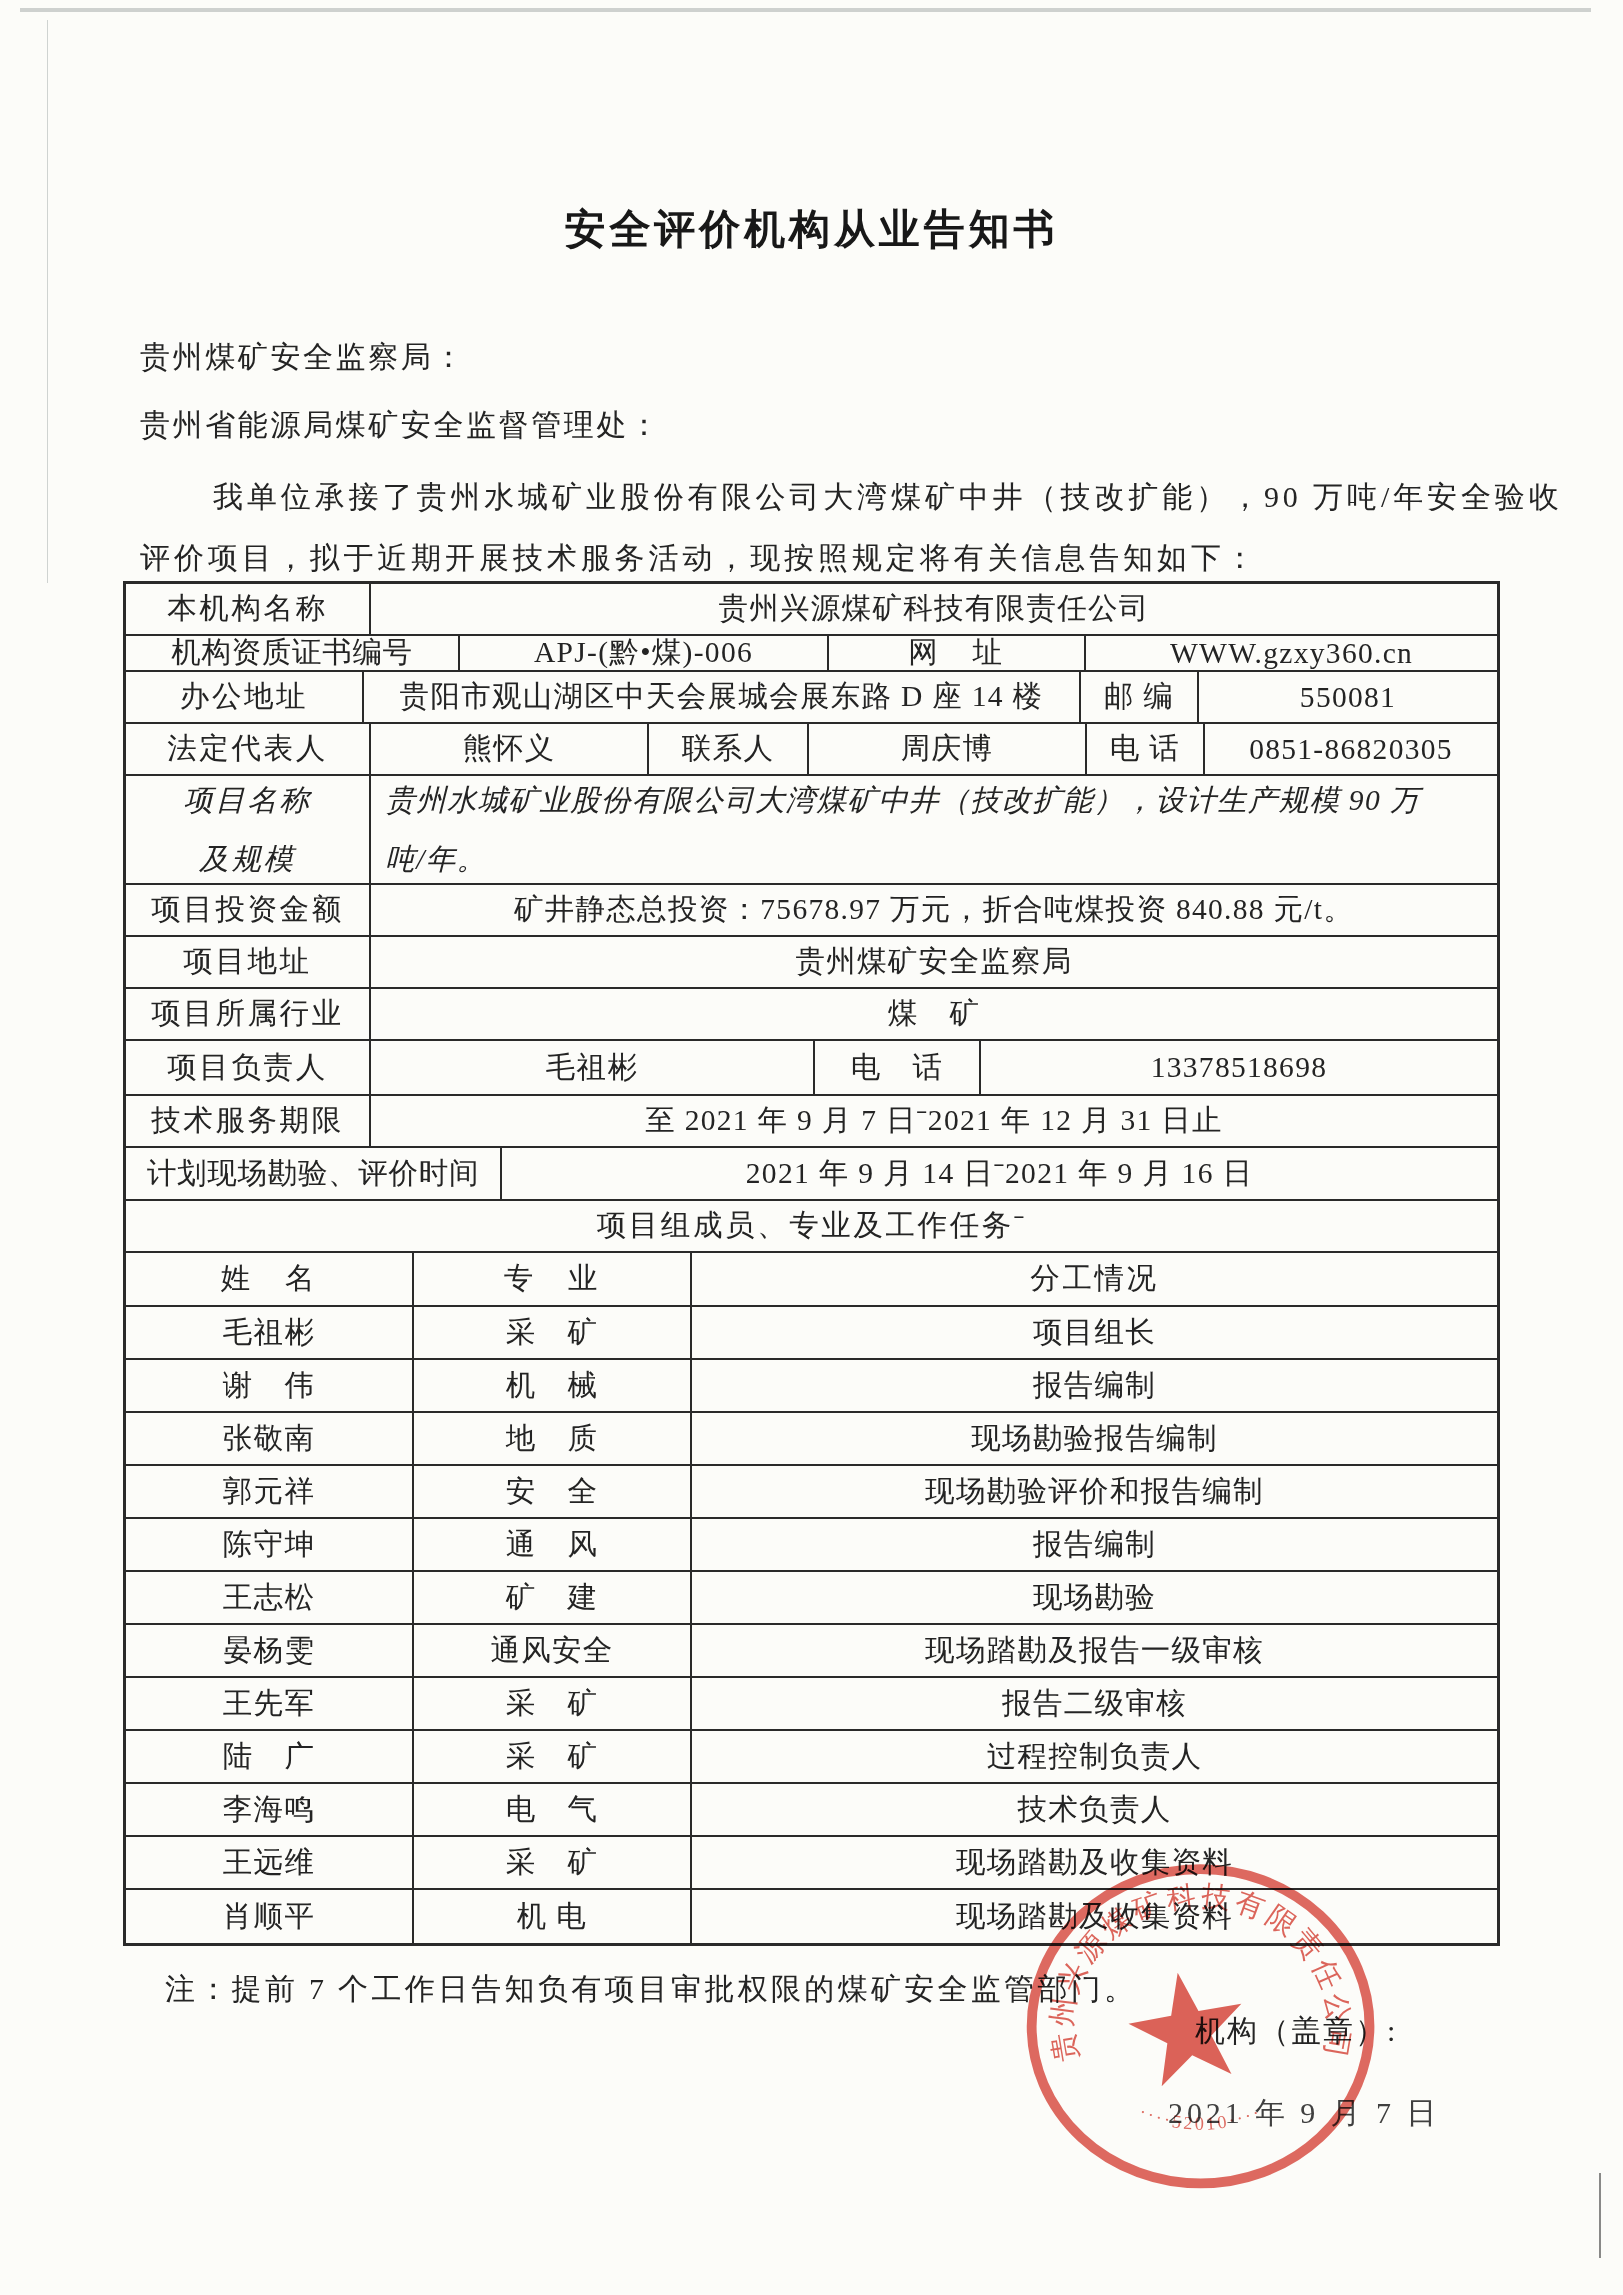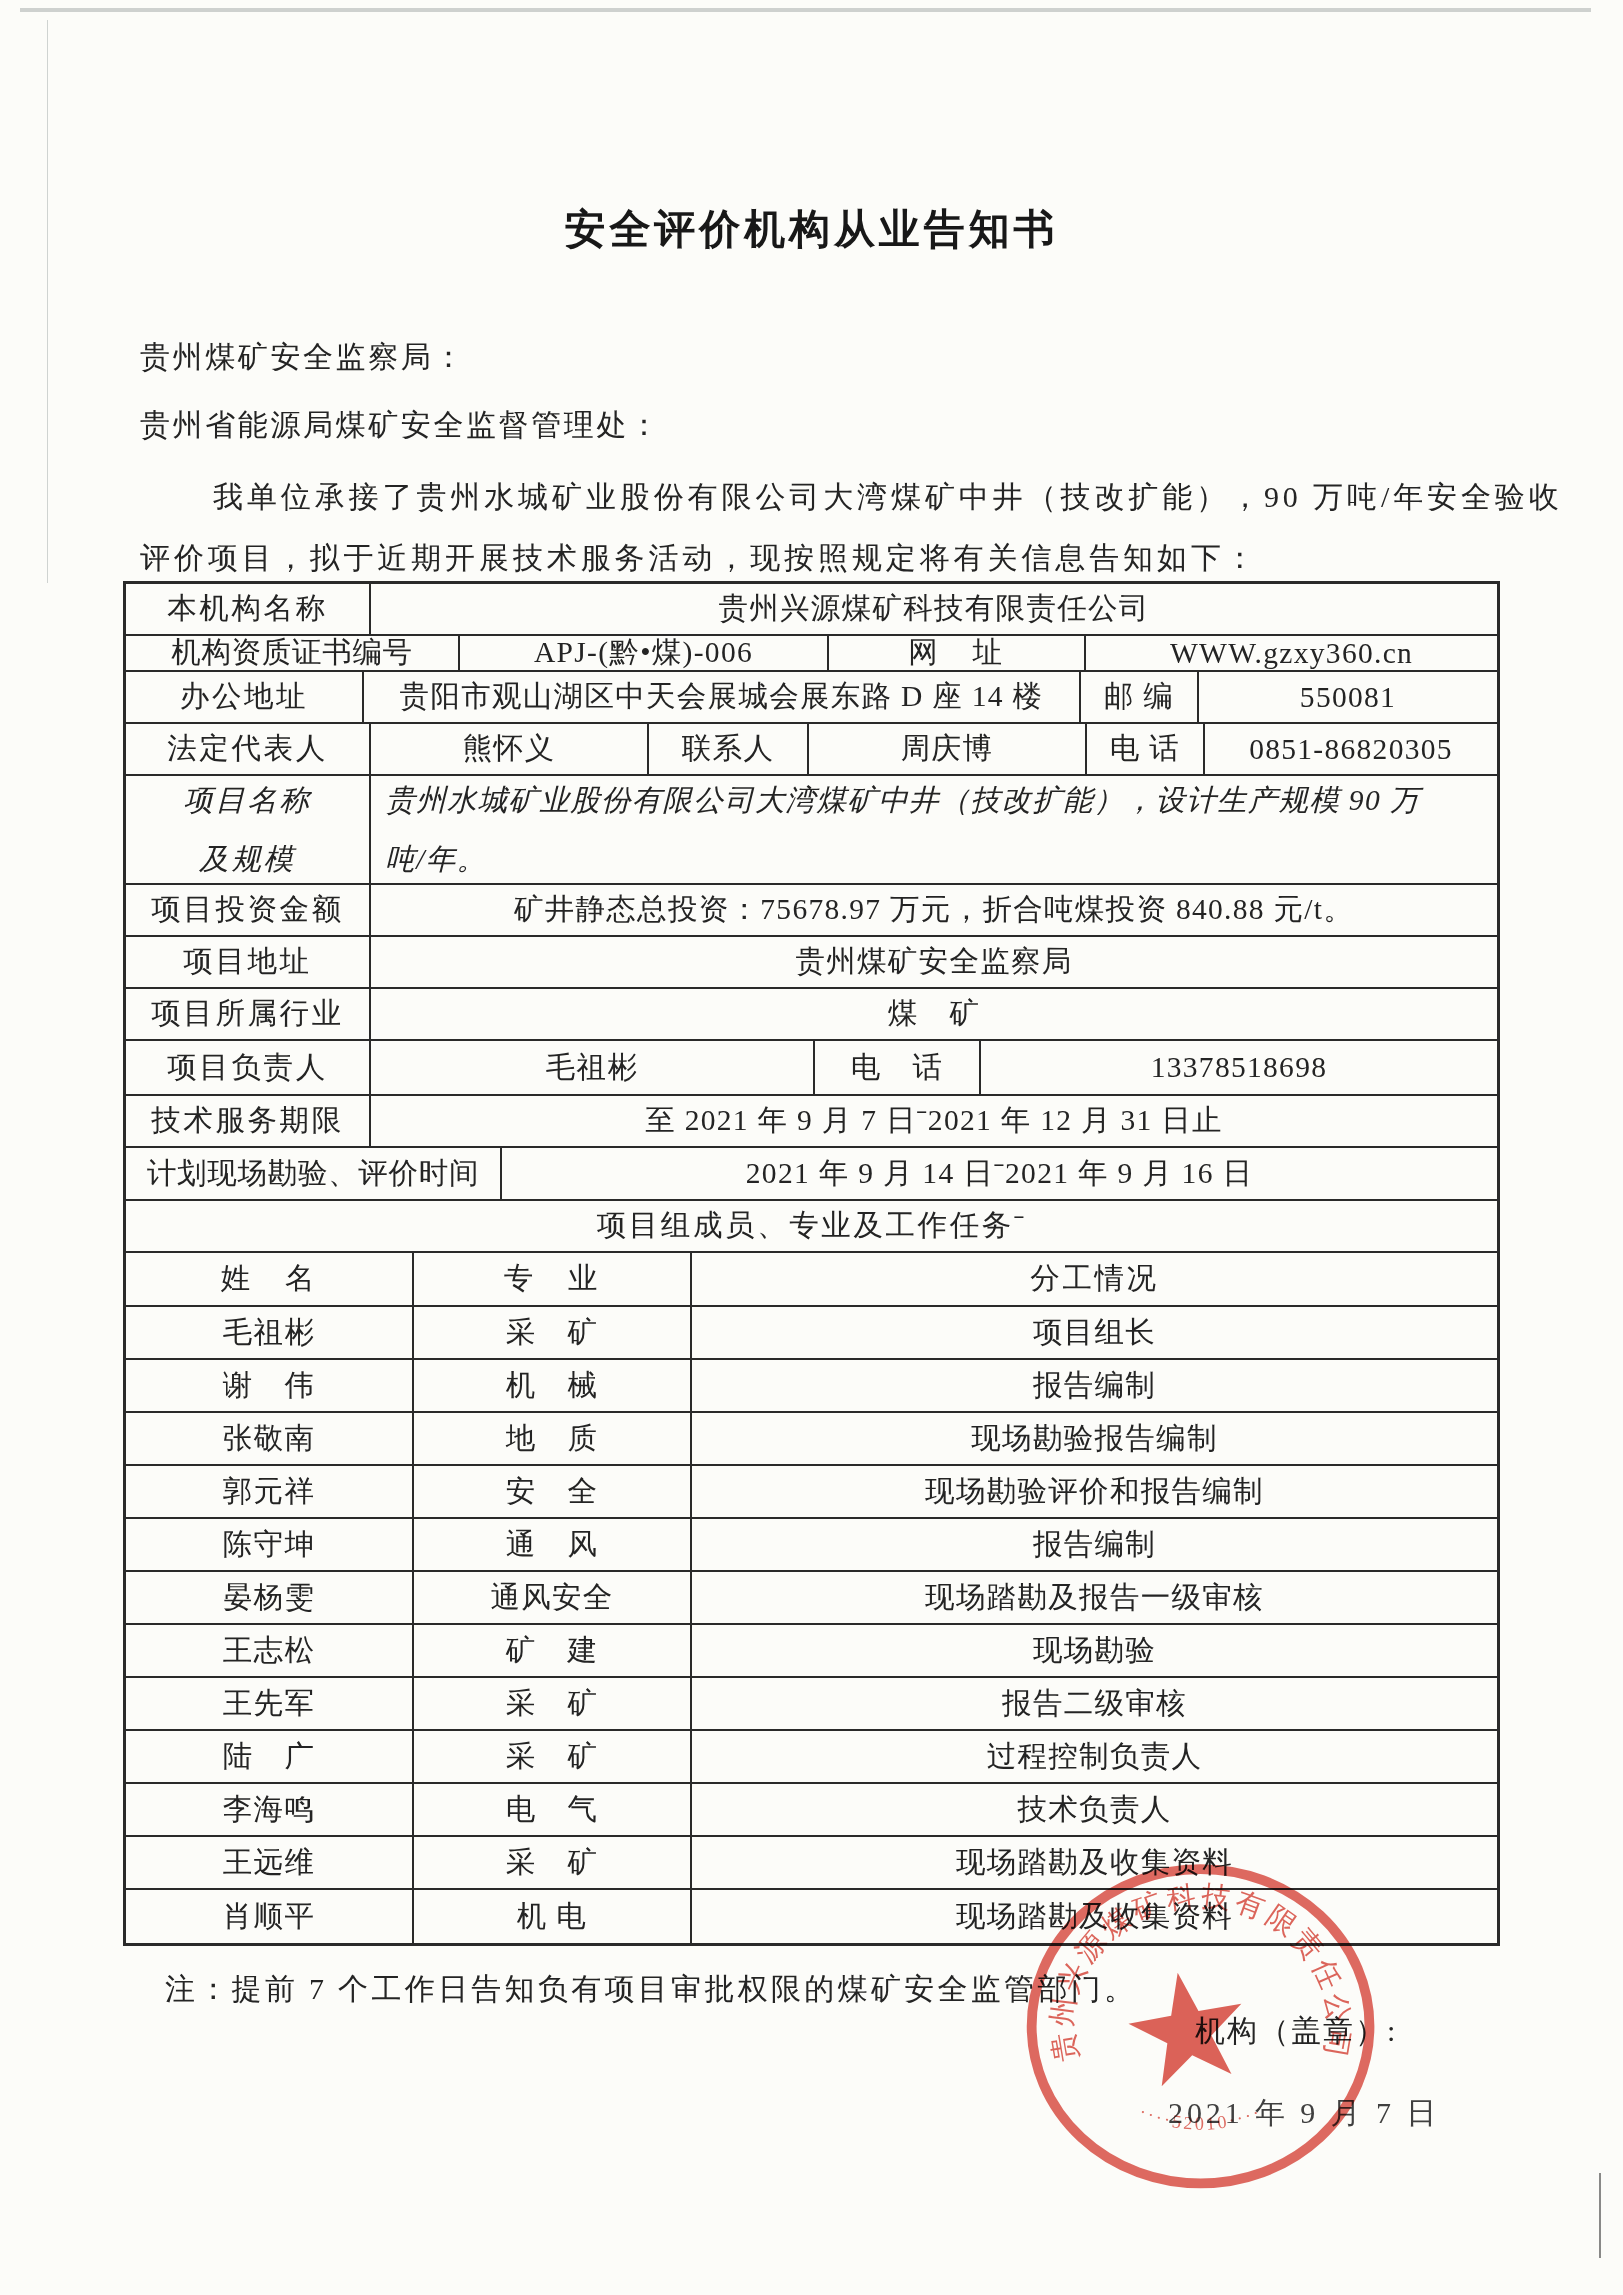--- a/index.html
+++ b/index.html
@@ -197,28 +197,28 @@
       <div class="cell" style="width:286px">郭元祥</div>
       <div class="cell" style="width:278px">安　全</div>
       <div class="cell flex1">现场勘验评价和报告编制</div>
     </div>
     <div class="row" style="height:53px">
       <div class="cell" style="width:286px">陈守坤</div>
       <div class="cell" style="width:278px">通　风</div>
       <div class="cell flex1">报告编制</div>
     </div>
     <div class="row" style="height:53px">
+      <div class="cell" style="width:286px">王志松</div>
+      <div class="cell" style="width:278px">矿　建</div>
+      <div class="cell flex1">现场勘验</div>
+    </div>
+    <div class="row" style="height:53px">
       <div class="cell" style="width:286px">晏杨雯</div>
       <div class="cell" style="width:278px">通风安全</div>
       <div class="cell flex1">现场踏勘及报告一级审核</div>
-    </div>
-    <div class="row" style="height:53px">
-      <div class="cell" style="width:286px">王志松</div>
-      <div class="cell" style="width:278px">矿　建</div>
-      <div class="cell flex1">现场勘验</div>
     </div>
     <div class="row" style="height:53px">
       <div class="cell" style="width:286px">王先军</div>
       <div class="cell" style="width:278px">采　矿</div>
       <div class="cell flex1">报告二级审核</div>
     </div>
     <div class="row" style="height:53px">
       <div class="cell" style="width:286px">陆　广</div>
       <div class="cell" style="width:278px">采　矿</div>
       <div class="cell flex1">过程控制负责人</div>

